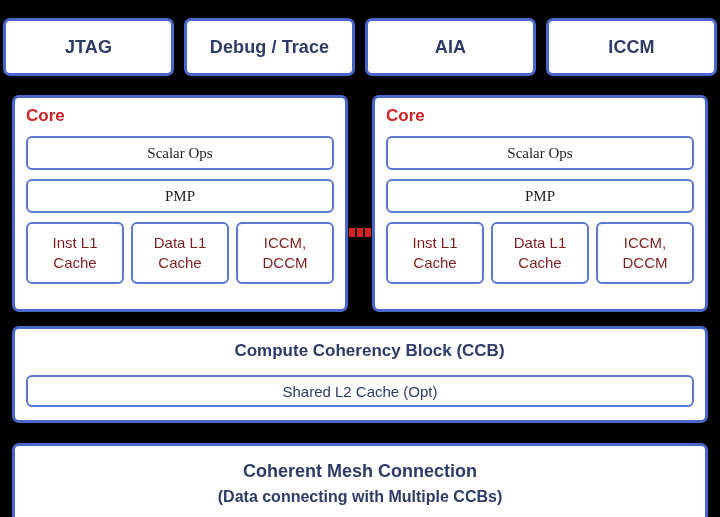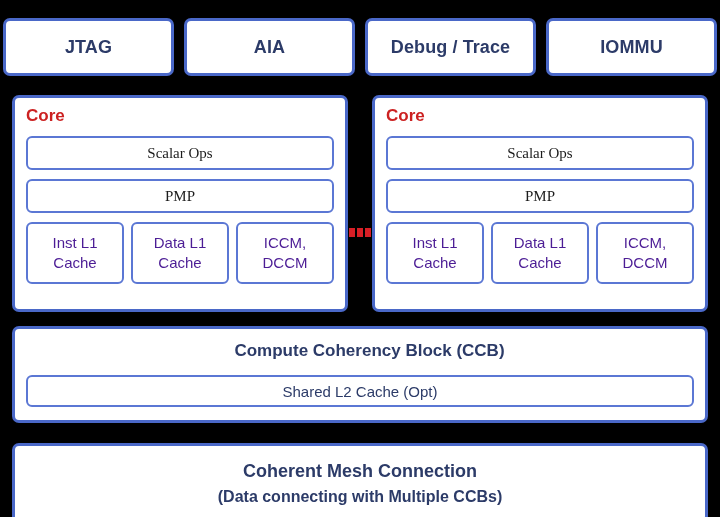--- a/index.html
+++ b/index.html
@@ -119,21 +119,21 @@
   .cache-cell {
     flex: 1 1 0;
     border: 2px solid #5b77d4;
     border-radius: 6px;
     background: #ffffff;
     box-sizing: border-box;
     display: flex;
     flex-direction: column;
     align-items: center;
     justify-content: center;
-    color: #4c1d95;
+    color: #7f1d1d;
     font-size: 15px;
     line-height: 1.32;
   }
 
   
   .interconnect {
     position: absolute;
     left: 349px;
     top: 213px;
     width: 22px;
@@ -210,27 +210,27 @@
 </head>
 <body>
 
 <div class="stage">
 
   <div class="toprow">
     <div class="topbox">
       <span>JTAG</span>
     </div>
     <div class="topbox">
+      <span>Debug / Trace</span>
+    </div>
+    <div class="topbox">
       <span>AIA</span>
     </div>
     <div class="topbox">
-      <span>Debug / Trace</span>
-    </div>
-    <div class="topbox">
-      <span>IOMMU</span>
+      <span>ICCM</span>
     </div>
   </div>
 
   <div class="box core core-left">
     <div class="core-label">Core</div>
     <div class="core-inner">
       <div class="row-scalar">
         <span>Scalar Ops</span>
       </div>
       <div class="row-pmp">

